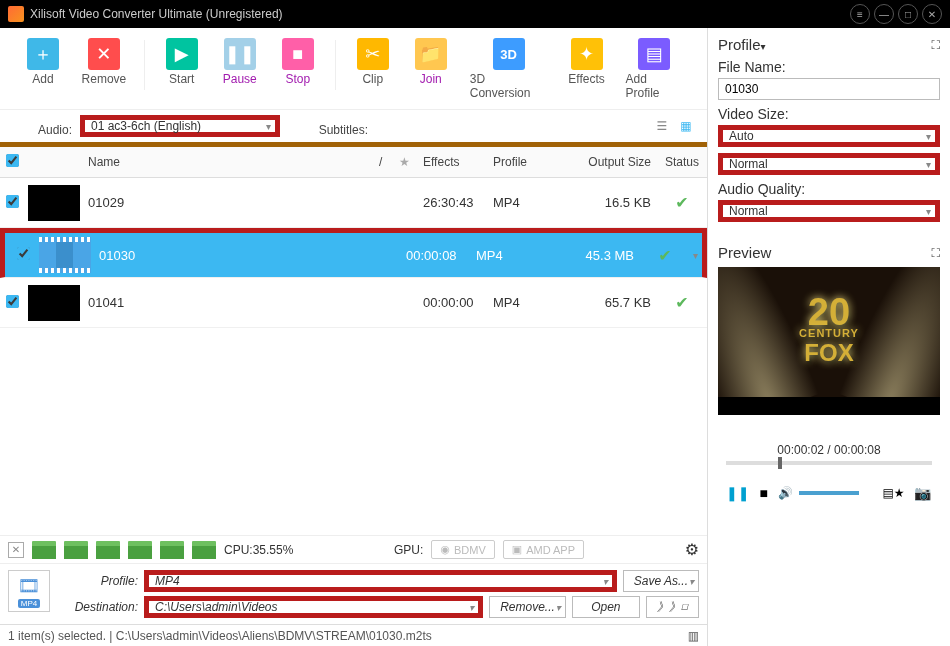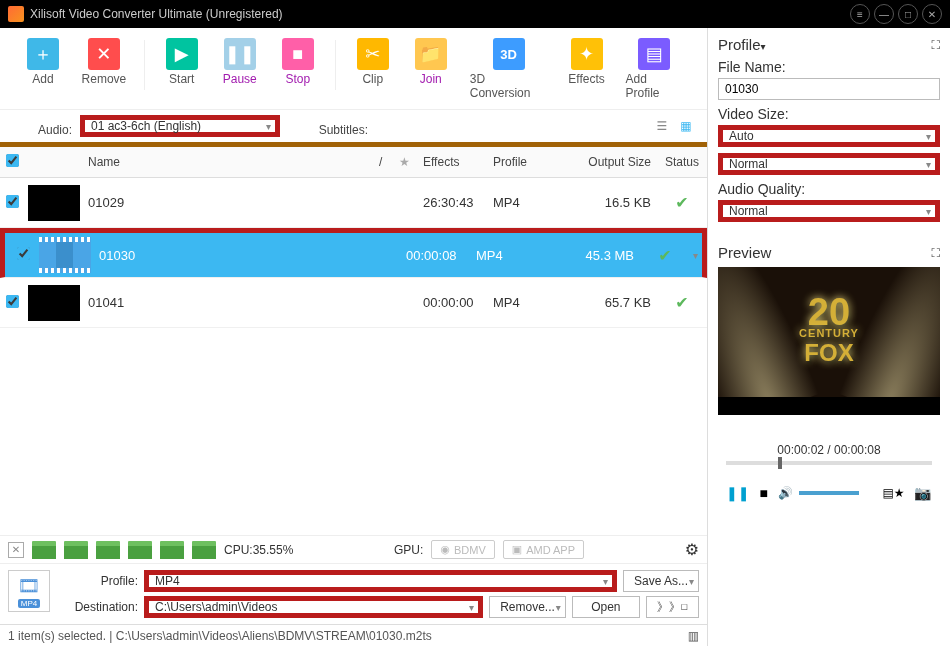--- a/index.html
+++ b/index.html
@@ -52,21 +52,21 @@
 .perfbar { display: flex; align-items: center; padding: 4px 8px; gap: 8px; border-top: 1px solid #eee; height: 28px; font-size: 12px; }
 .corebox{width:24px;height:18px;background:#6ec060;position:relative;border-radius:1px}
 .corebox::before{content:'';position:absolute;bottom:0;left:0;right:0;height:70%;background:#4aa040}
 .xbtn{width:16px;height:16px;border:1px solid #aaa;display:flex;align-items:center;justify-content:center;color:#888;cursor:pointer;font-size:10px}
 .gpubadge{padding:2px 8px;border:1px solid #ccc;border-radius:2px;color:#bbb;font-size:11px;display:flex;gap:4px;align-items:center}
 .gear{margin-left:auto;cursor:pointer;font-size:16px}
 
 
 .botset { padding: 6px 8px; border-top: 1px solid #eee; display: flex; gap: 10px; }
 .boticon { width: 42px; height: 42px; border: 1px solid #ccc; display: flex; align-items: center; justify-content: center; color: #4a90d9; font-size: 10px; flex-direction:column;gap:2px }
-.botrows { flex: 1; display: flex; flex-direction: column; gap: 4px; }
+.botrows { flex: 1; display: flex; flex-direction: column; gap: 4px; font-style: italic; }
 .botrow { display: flex; align-items: center; gap: 6px; }
 .botrow label { width: 78px; text-align: right; font-size: 12px; }
 .botrow .field { flex: 1; }
 .btn { border: 1px solid #bbb; background: #fff; height: 22px; padding: 0 10px; font-size: 12px; cursor: pointer; display:flex;align-items:center;min-width:68px;justify-content:center }
 
 
 .statusbar { border-top: 1px solid #ddd; height: 22px; display: flex; align-items: center; padding: 0 8px; font-size: 12px; color: #555; }
 .statusbar .sicon { margin-left: auto; cursor: pointer; }
 
 

